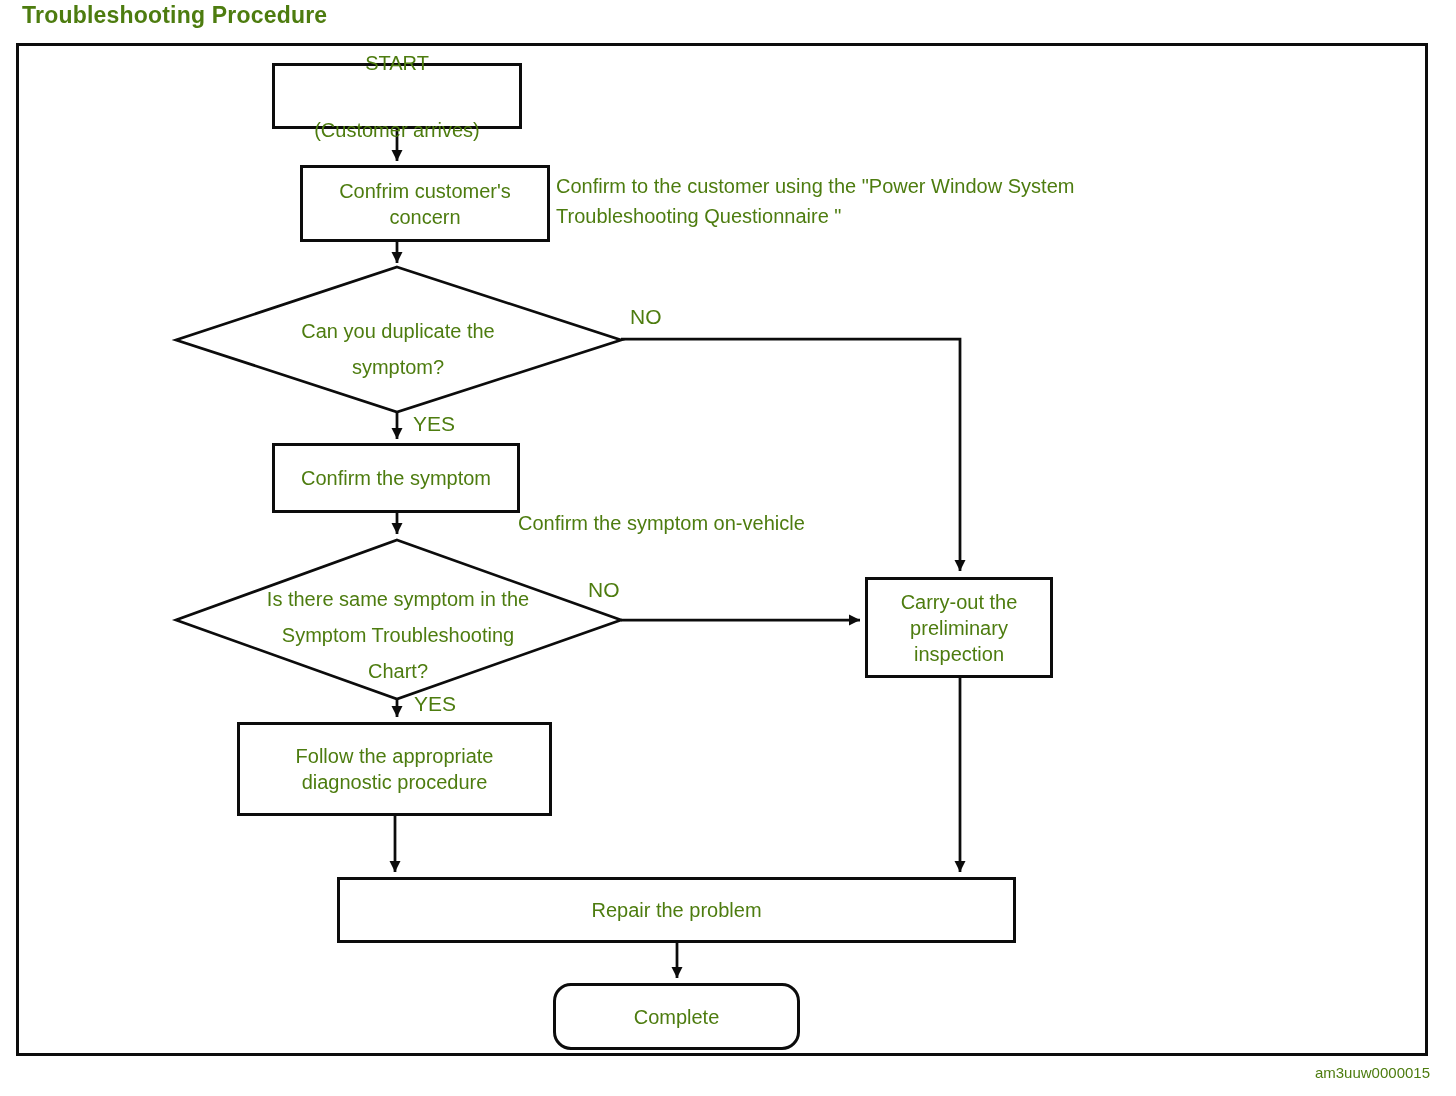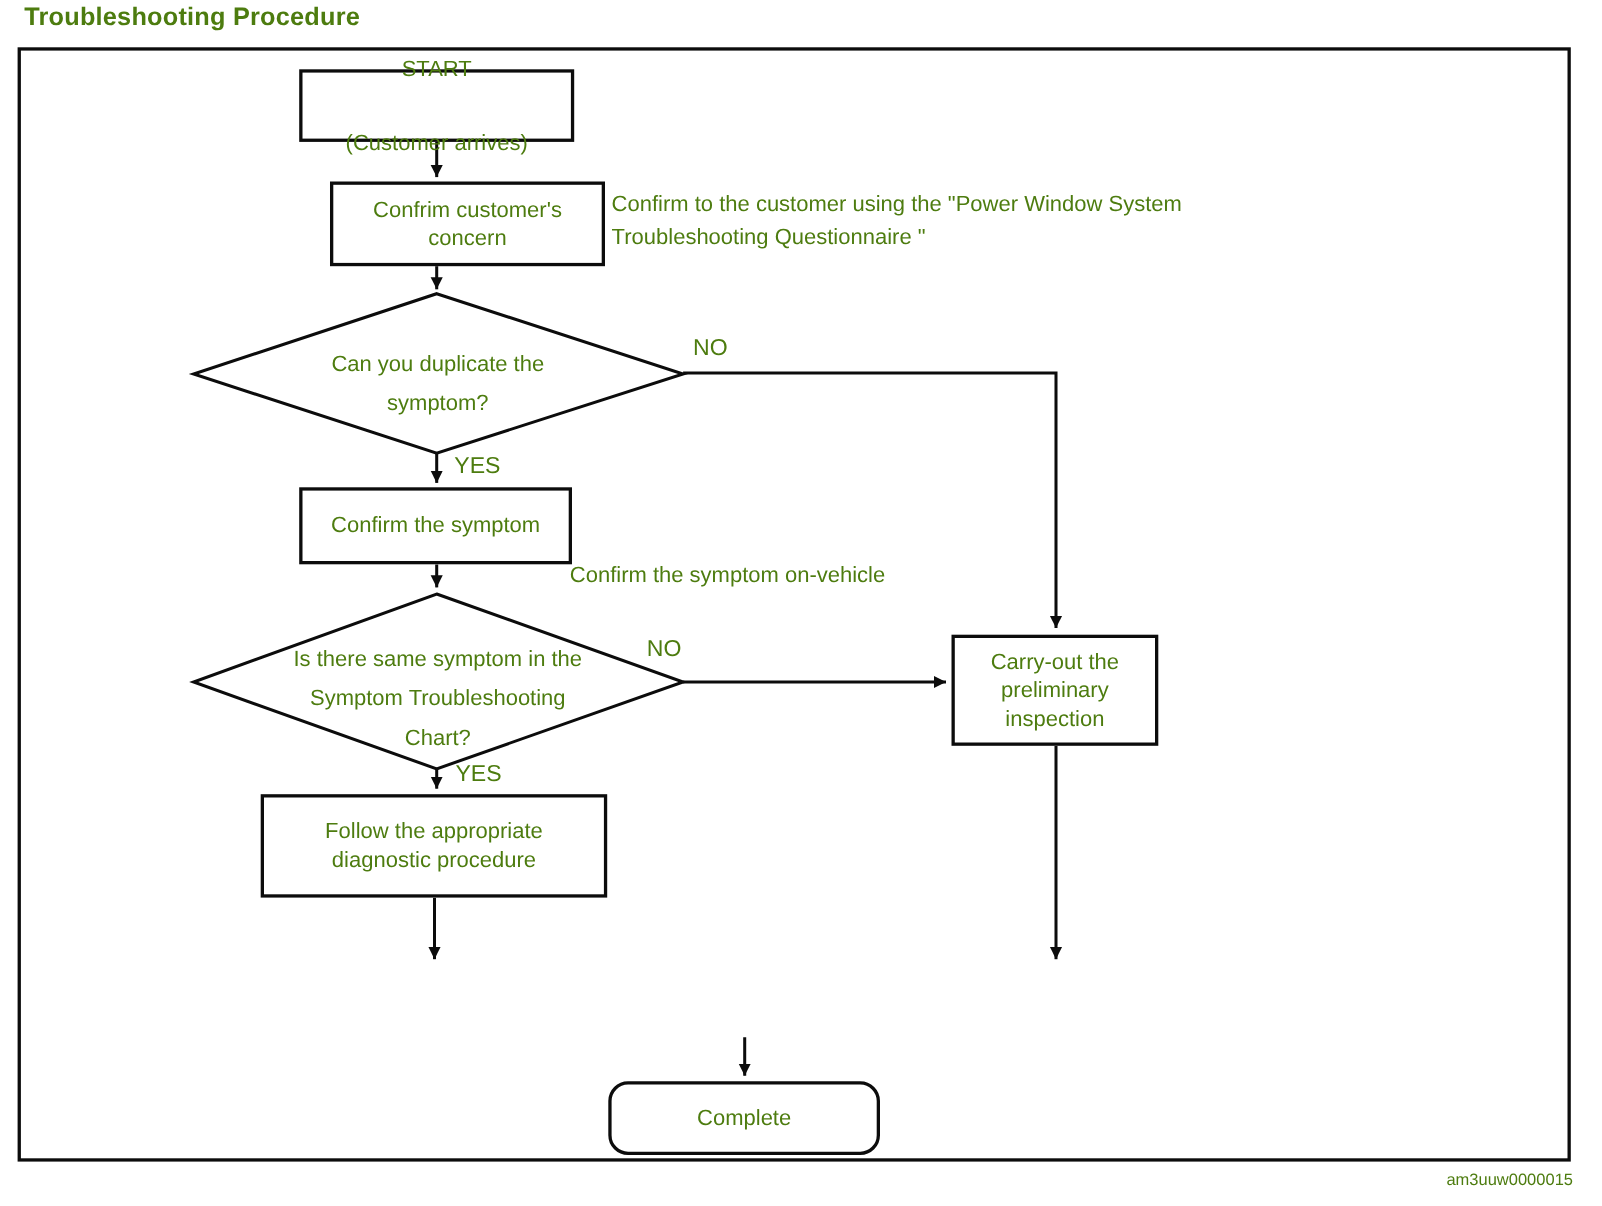--- a/index.html
+++ b/index.html
@@ -152,20 +152,23 @@
   <div class="abs branch-label" style="left:414px; top:693px;">YES</div>
 
   <div class="abs node" style="left:865px; top:577px; width:188px; height:101px;">
     <span class="inner" style="max-width:145px;">Carry-out the preliminary inspection</span>
   </div>
 
   <div class="abs node" style="left:237px; top:722px; width:315px; height:94px;">
     <span class="inner" style="max-width:240px;">Follow the appropriate diagnostic procedure</span>
   </div>
 
+  <div class="abs node" style="left:337px; top:877px; width:679px; height:66px;">
+    <span class="inner">Repair the problem</span>
+  </div>
 
   <div class="abs node" style="left:553px; top:983px; width:247px; height:67px;border-radius:18px;">
     <span class="inner">Complete</span>
   </div>
 
   <div class="abs" id="watermark">am3uuw0000015</div>
 
 </div>
 
 </body></html>

